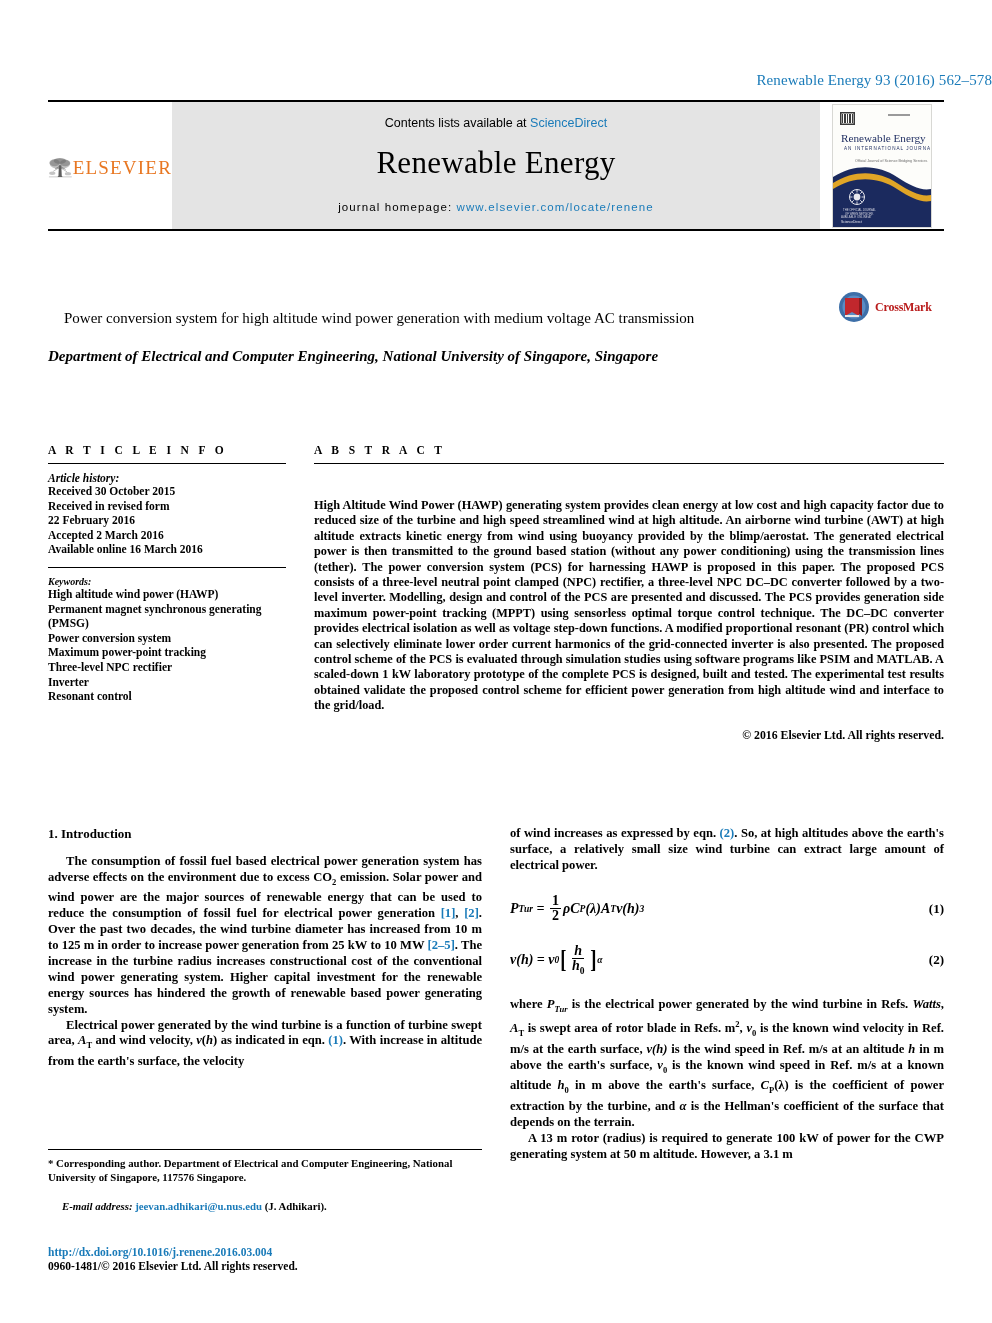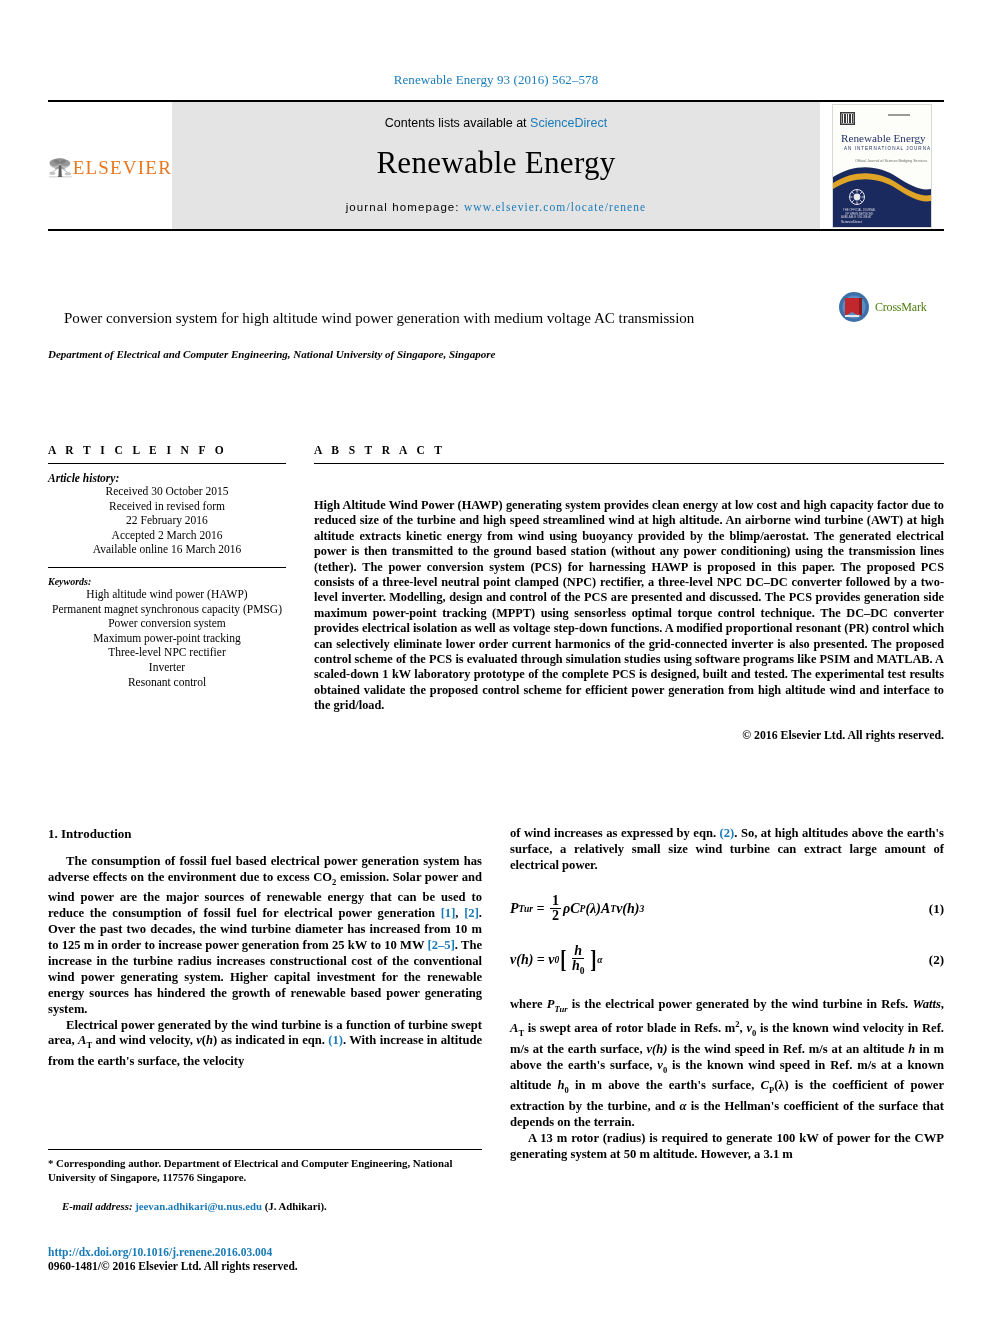--- a/index.html
+++ b/index.html
@@ -20,22 +20,22 @@
     inset: 0;
     padding: 0;
   }
 
   
   .running-head {
     position: absolute;
     top: 72px;
     left: 0;
     width: 992px;
-    text-align: center;
-    font-size: 13px;
+    text-align: right;
+    font-size: 15px;
     color: #1a7bb9;
     letter-spacing: .1px;
   }
 
   
   .masthead {
     position: absolute;
     top: 100px;
     left: 48px;
     width: 896px;
@@ -86,21 +86,21 @@
     font-size: 31px;
     margin-top: 15px;
     letter-spacing: .3px;
   }
   .homepage-line {
     font-family: "Liberation Sans", sans-serif;
     font-size: 11.5px;
     margin-top: 20px;
     letter-spacing: 1.1px;
   }
-  .homepage-line .url { color: #1a7bb9; font-family: Liberation Serif, serif; }
+  .homepage-line .url { color: #1a7bb9; }
   .mast-right {
     width: 124px;
     flex: 0 0 124px;
     display: flex;
     align-items: center;
     justify-content: center;
     background: #fff;
   }
   .cover {
     width: 98px;
@@ -125,41 +125,41 @@
     margin: 16px;
     font-family: "Liberation Serif", serif;
   }
   .authors {
     font-size: 15.5px;
     margin-top: 14px;
     font-family: "Liberation Serif", serif;
   }
   .authors sup { color: #1a7bb9; font-size: 10px; }
   .affiliation {
-    font-size: 11px;
+    font-size: 15px;
     font-style: italic;
     font-weight: bold;
     margin-top: 7px;
     font-family: "Liberation Serif", serif;
   }
   .crossmark {
     position: absolute;
     top: 290px;
     left: 838px;
     width: 104px;
     height: 34px;
     display: flex;
     align-items: center;
     gap: 5px;
   }
   .crossmark-text {
     font-family: "Liberation Serif", serif;
     font-size: 12px;
-    font-weight: normal;
-    color: #4d7c0f;
+    font-weight: bold;
+    color: #b91c1c;
     letter-spacing: -.2px;
   }
 
   
   .infoabs {
     position: absolute;
     top: 444px;
     left: 48px;
     width: 896px;
     display: flex;
@@ -180,22 +180,21 @@
   }
   .rule-thin { border-top: 1px solid #000; margin: 10px 0 8px 0; }
   .hist-head {
     font-size: 11.5px;
     font-style: italic;
     font-weight: bold;
   }
   .hist-line, .kw-line {
     font-size: 11.5px;
     line-height: 14.6px;
-    font-weight: normal;
-    text-align: center;
+    font-weight: bold;
   }
   .kw-head {
     font-size: 10px;
     font-style: italic;
     font-weight: bold;
   }
   .abstract-body {
     font-size: 12.3px;
     line-height: 15.4px;
     text-align: justify;
@@ -393,21 +392,21 @@
       <div class="rule"></div>
       <div class="hist-head">Article history:</div>
       <div class="hist-line">Received 30 October 2015</div>
       <div class="hist-line">Received in revised form</div>
       <div class="hist-line">22 February 2016</div>
       <div class="hist-line">Accepted 2 March 2016</div>
       <div class="hist-line">Available online 16 March 2016</div>
       <div class="rule-thin"></div>
       <div class="kw-head">Keywords:</div>
       <div class="kw-line">High altitude wind power (HAWP)</div>
-      <div class="kw-line">Permanent magnet synchronous capacity (PMSG)</div>
+      <div class="kw-line">Permanent magnet synchronous generating (PMSG)</div>
       <div class="kw-line">Power conversion system</div>
       <div class="kw-line">Maximum power-point tracking</div>
       <div class="kw-line">Three-level NPC rectifier</div>
       <div class="kw-line">Inverter</div>
       <div class="kw-line">Resonant control</div>
     </div>
 
     <div class="col-abs">
       <div class="sec-label">A B S T R A C T</div>
       <div class="rule"></div>

